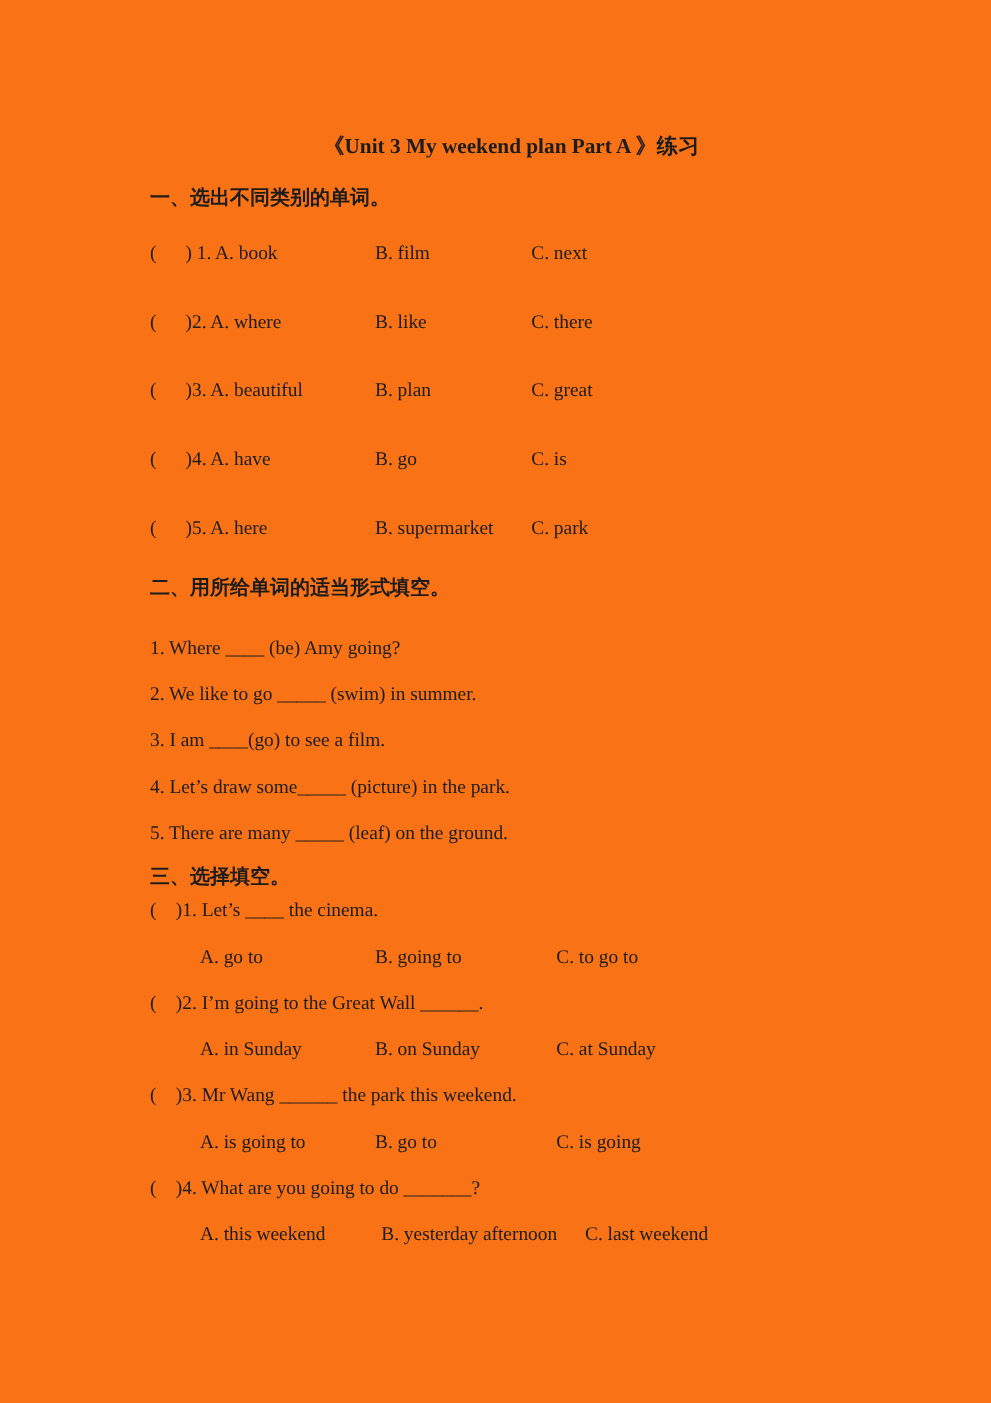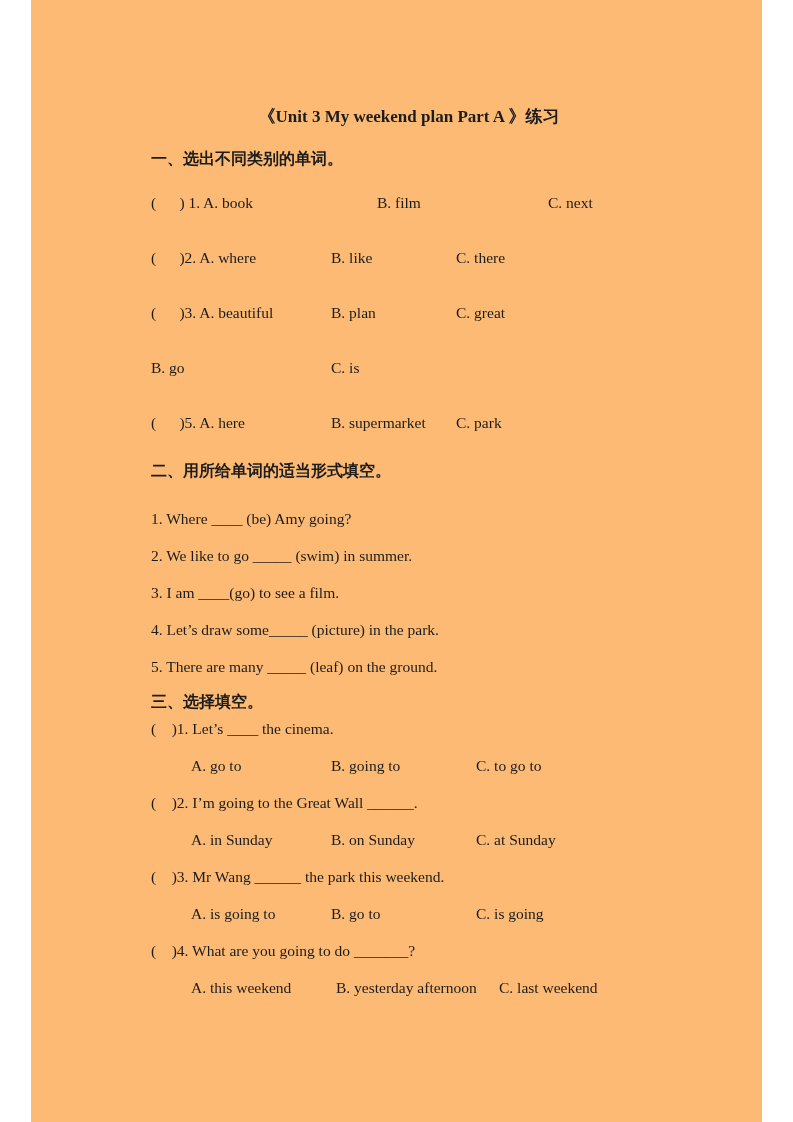--- a/index.html
+++ b/index.html
@@ -2,24 +2,24 @@
 <html><head>
 <meta charset="utf-8">
 <style>
   html, body {
     margin: 0;
     padding: 0;
     background: #ffffff;
   }
   .page {
     position: relative;
-    width: 731px;
+    width: 793px;
     height: 1122px;
     margin: 0 auto;
-    background: #fdba74;
+    background: #f97316;
     color: #1c1c1c;
     font-family: "Liberation Serif", "DejaVu Serif", serif;
     font-size: 15.5px;
     overflow: hidden;
     box-sizing: border-box;
     padding: 104px 95px 11px 120px;
   }
   .t {
     white-space: pre-wrap;
   }
@@ -37,21 +37,21 @@
   .h1 { margin-top: 18px; }
   .h2 { margin-top: 26px; }
   .h3 { margin-top: 13px; }
 
   .choice-row {
     display: grid;
     grid-template-columns: 180px 125px auto;
     line-height: 22px;
     margin-top: 33px;
   }
-  .choice-row.first { margin-top: 22px; gap: 46px; }
+  .choice-row.first { margin-top: 22px; }
 
   .fill-item {
     line-height: 22px;
     margin-top: 15px;
   }
   .fill-item.first { margin-top: 26px; }
 
   .q-stem {
     line-height: 22px;
     margin-top: 15px;
@@ -87,20 +87,21 @@
     <span class="t">(      )2. A. where</span>
     <span class="t">B. like</span>
     <span class="t">C. there</span>
   </div>
   <div class="choice-row">
     <span class="t">(      )3. A. beautiful</span>
     <span class="t">B. plan</span>
     <span class="t">C. great</span>
   </div>
   <div class="choice-row">
+    <span class="t">(      )4. A. have</span>
     <span class="t">B. go</span>
     <span class="t">C. is</span>
   </div>
   <div class="choice-row">
     <span class="t">(      )5. A. here</span>
     <span class="t">B. supermarket</span>
     <span class="t">C. park</span>
   </div>
 
   <div class="sec-heading h2 t">二、用所给单词的适当形式填空。</div>

